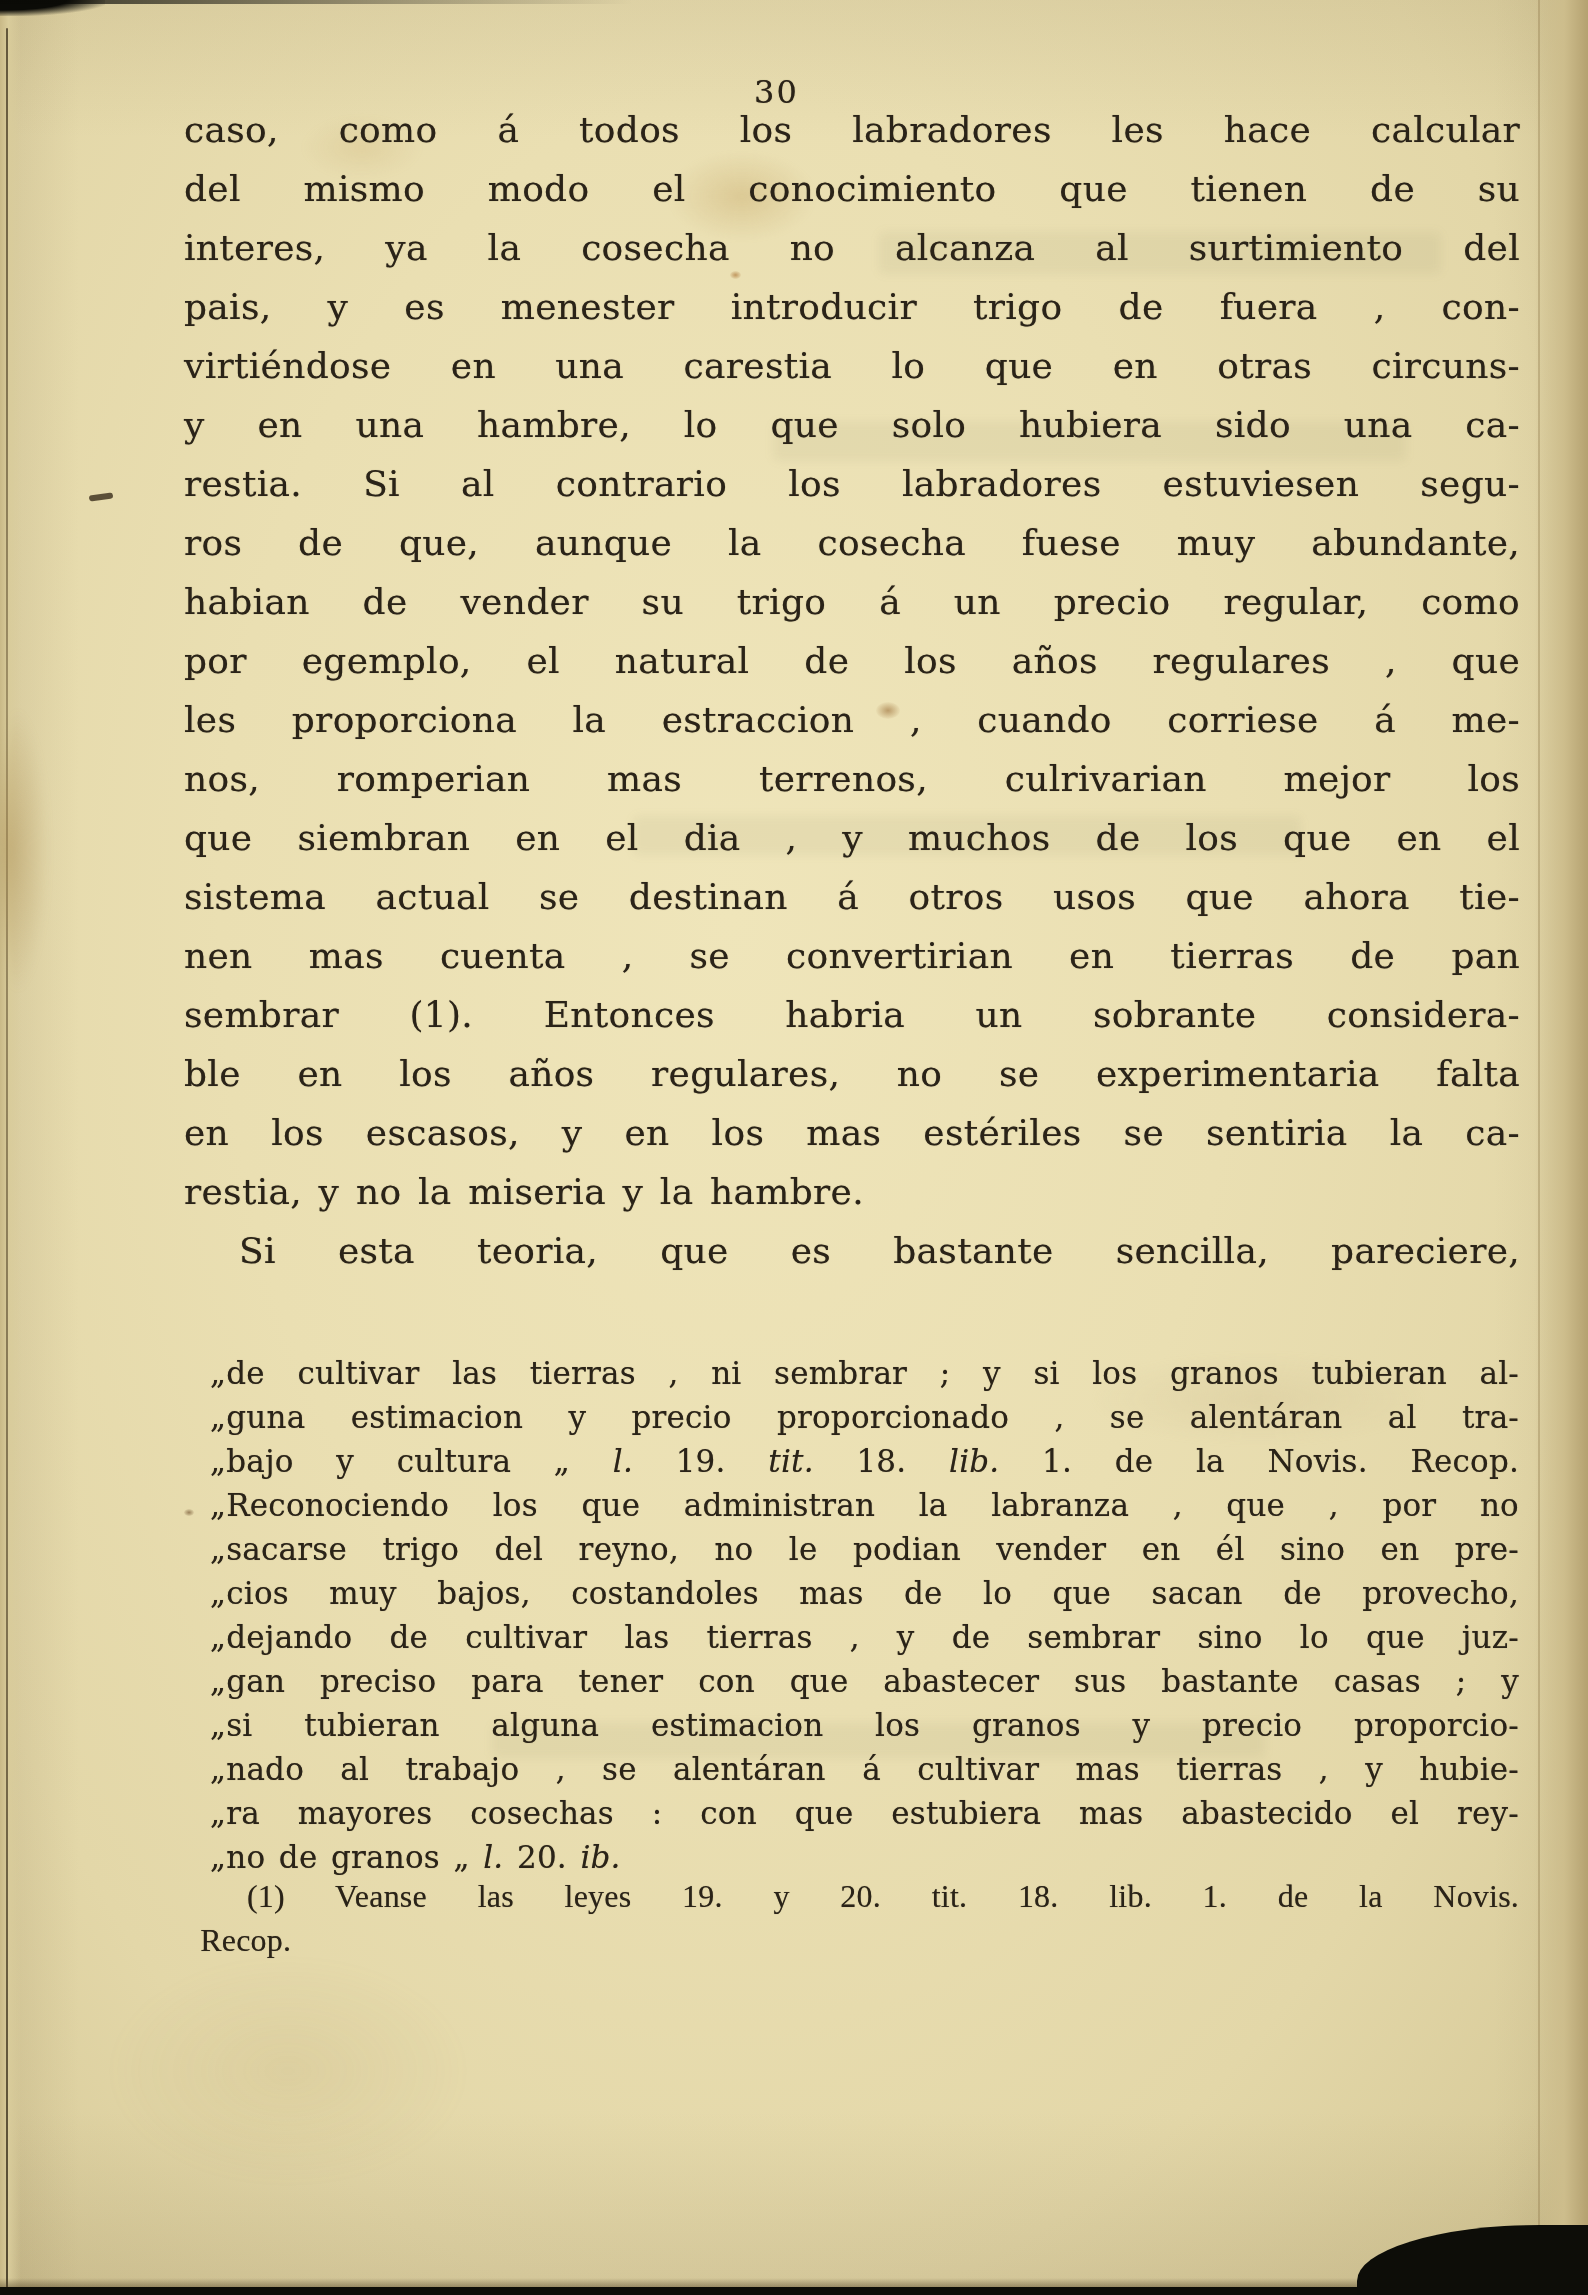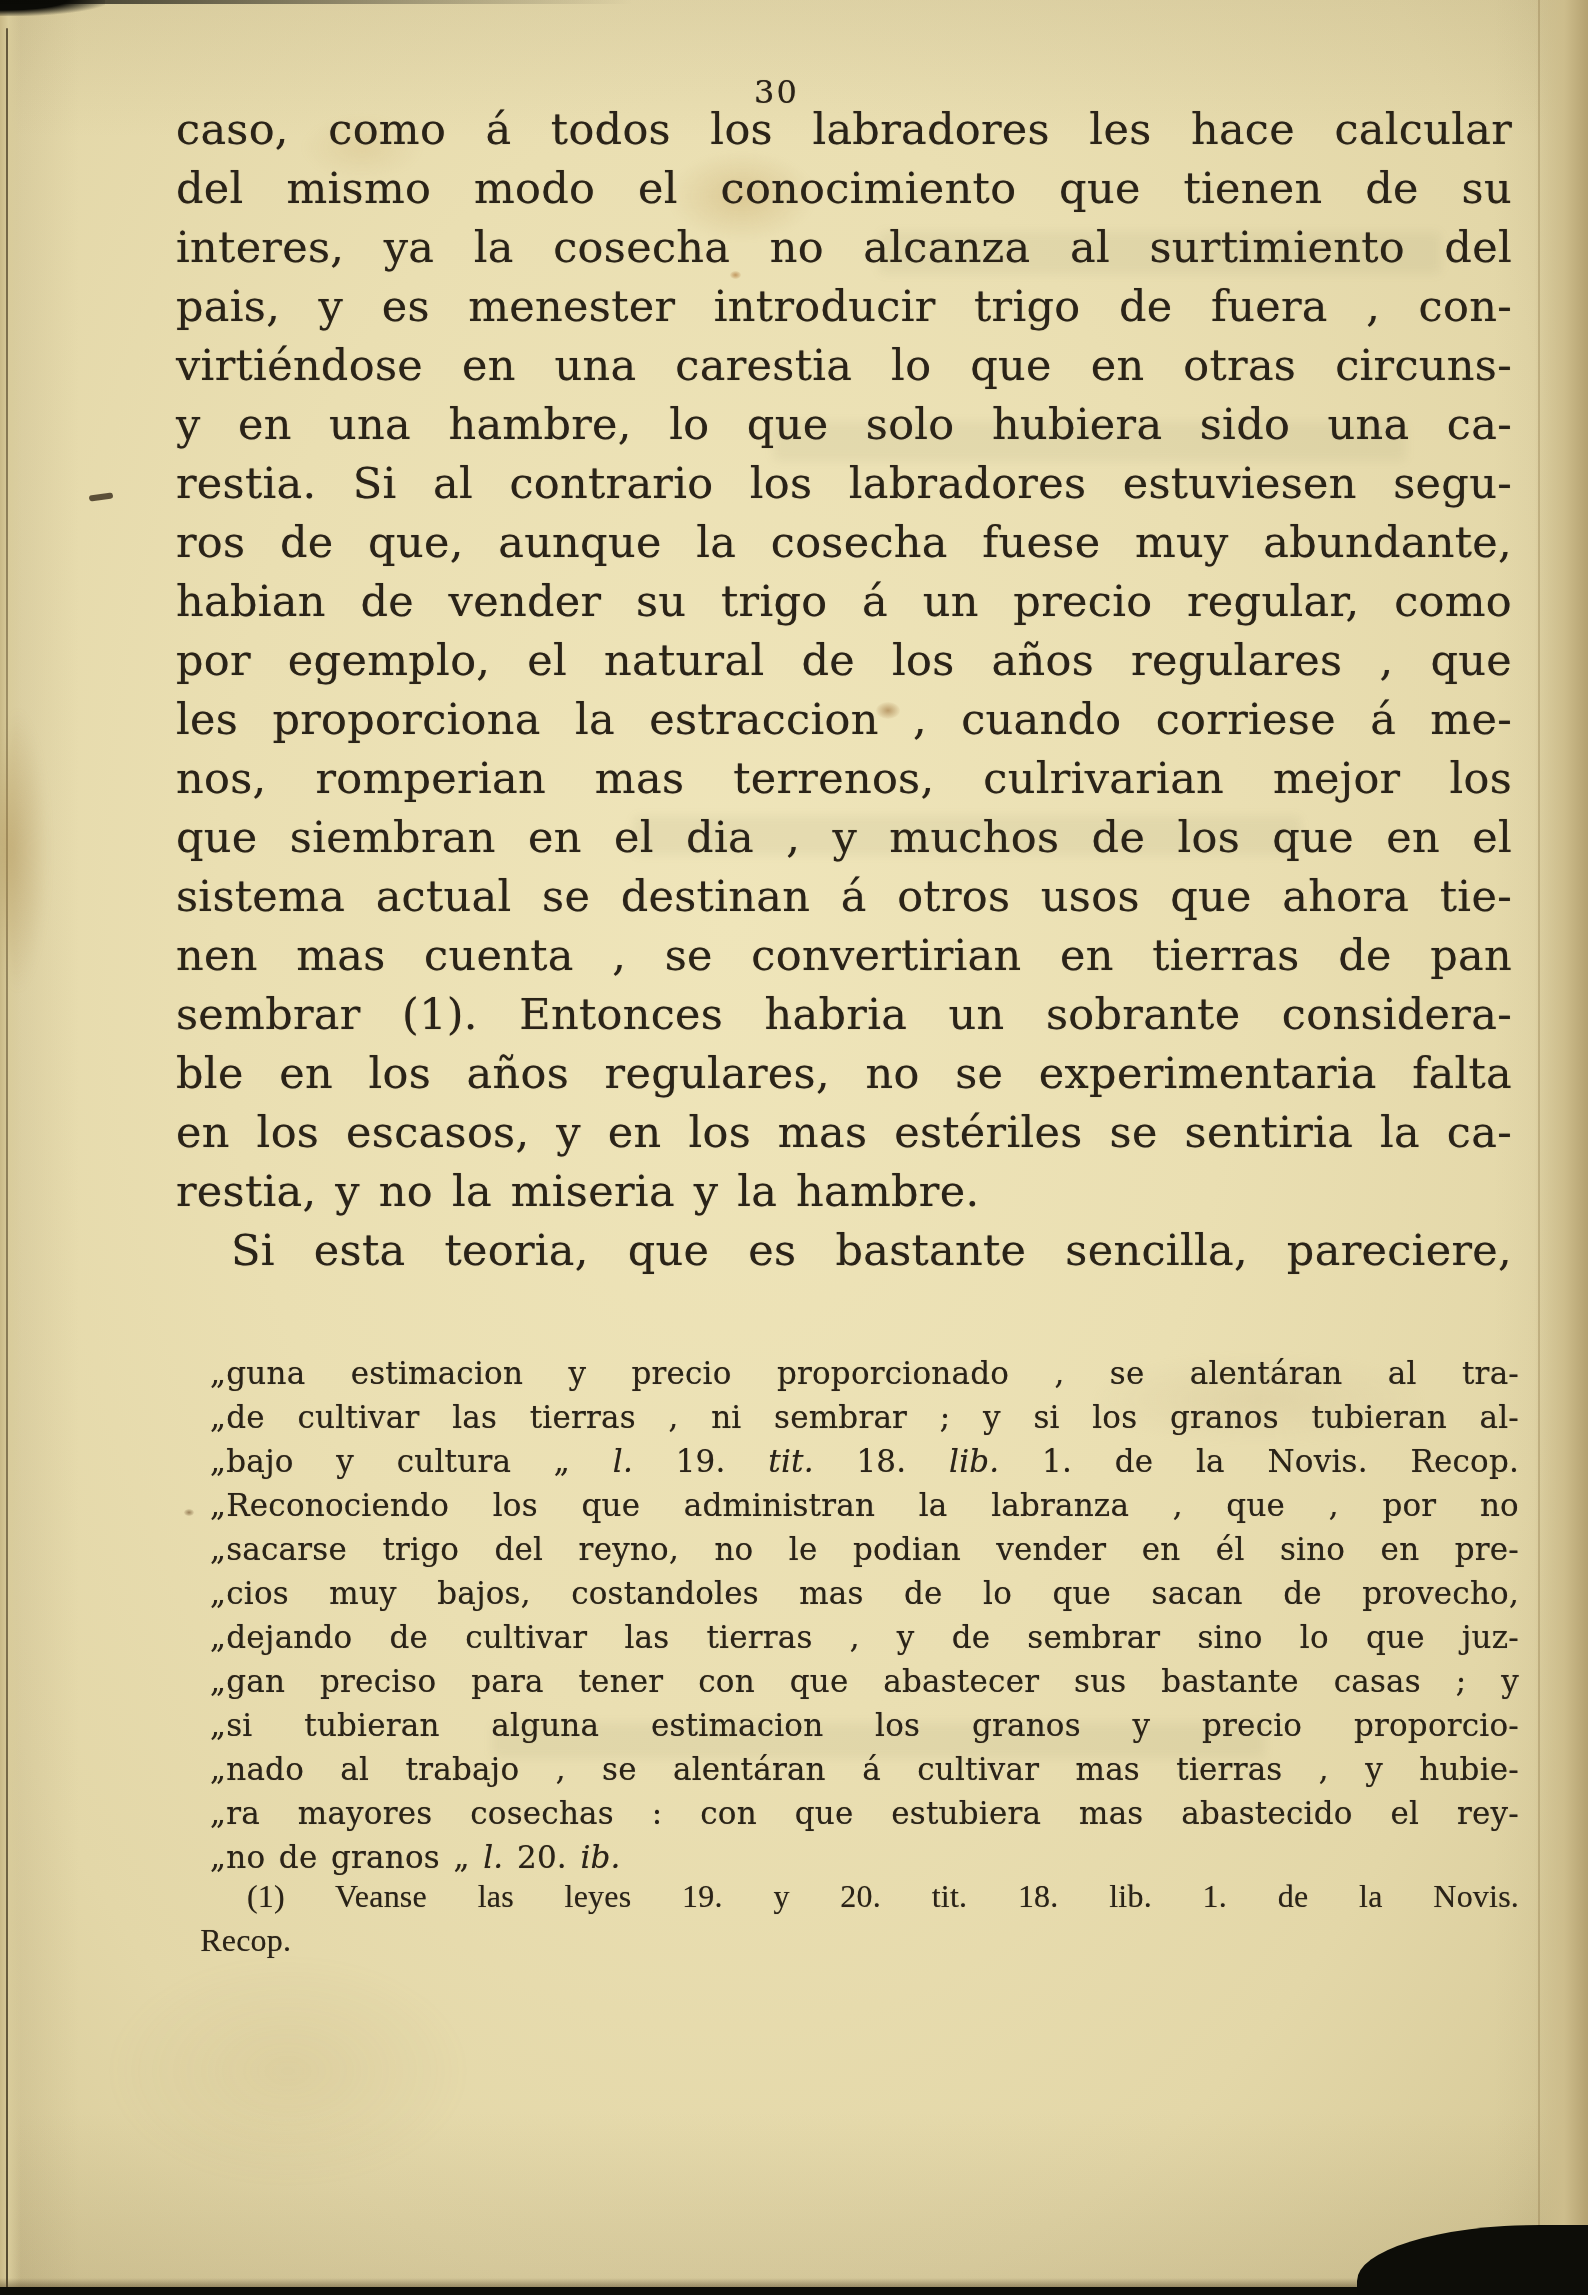--- a/index.html
+++ b/index.html
@@ -40,22 +40,22 @@
   .s7{left:105px;top:1955px;width:366px;height:232px;background:radial-gradient(ellipse,rgba(160,135,80,.10),rgba(160,135,80,0) 70%);filter:blur(5.6px);}
   .s8{left:1097px;top:1357px;width:323px;height:84px;background:radial-gradient(ellipse,rgba(210,195,150,.35),rgba(210,195,150,0) 75%);filter:blur(4.2px);}
   .ghost{position:absolute;background:rgba(118,108,76,.07);filter:blur(4.9px);border-radius:7px;pointer-events:none;}
   .g1{left:879px;top:232px;width:562px;height:42px;}
   .g2{left:773px;top:422px;width:633px;height:39px;}
   .g3{left:633px;top:816px;width:668px;height:39px;}
   .g4{left:492px;top:1723px;width:773px;height:35px;}
   
   .pageno{position:absolute;left:724px;top:73px;width:105px;text-align:center;
     font-size:32px;letter-spacing:2.1px;text-shadow:0 0 0.8px rgba(40,32,18,.55);}
-  .maintext{position:absolute;left:176px;top:100px;width:1336px;
-    font-size:43px;line-height:59px;letter-spacing:0.3px;word-spacing:4.9px;
+  .maintext{position:absolute;left:184px;top:100px;width:1336px;
+    font-size:36px;line-height:59px;letter-spacing:0.3px;word-spacing:4.9px;
     text-shadow:0 0 0.8px rgba(40,32,18,.5);}
   .fnote{position:absolute;left:210px;top:1351px;width:1309px;
     font-size:31px;line-height:44px;letter-spacing:0.2px;word-spacing:3.5px;
     text-shadow:0 0 0.7px rgba(40,32,18,.5);}
   .notetext{position:absolute;left:210px;top:1874px;width:1309px;
     font-size:32px;line-height:44px;letter-spacing:0.2px;word-spacing:3.5px;
     text-shadow:0 0 0.7px rgba(40,32,18,.5);font-family:Liberation Serif, serif;}
   .tline{white-space:normal;}
   .just{text-align:justify;text-align-last:justify;}
   .ital{font-style:italic;}
@@ -109,22 +109,22 @@
       <div class="tline just"><span>sistema actual se destinan á otros usos que ahora tie-</span></div>
       <div class="tline just"><span>nen mas cuenta , se convertirian en tierras de pan</span></div>
       <div class="tline just"><span>sembrar (1). Entonces habria un sobrante considera-</span></div>
       <div class="tline just"><span>ble en los años regulares, no se experimentaria falta</span></div>
       <div class="tline just"><span>en los escasos, y en los mas estériles se sentiria la ca-</span></div>
       <div class="tline"><span>restia, y no la miseria y la hambre.</span></div>
       <div class="tline just" style="text-indent: 55px;"><span>Si esta teoria, que es bastante sencilla, pareciere,</span></div>
     </div>
 
   <div class="fnote">
+      <div class="tline just"><span>„de cultivar las tierras , ni sembrar ; y si los granos tubieran al-</span></div>
       <div class="tline just"><span>„guna estimacion y precio proporcionado , se alentáran al tra-</span></div>
-      <div class="tline just"><span>„de cultivar las tierras , ni sembrar ; y si los granos tubieran al-</span></div>
       <div class="tline just"><span>„bajo y cultura „ </span><span class="ital">l.</span><span> 19. </span><span class="ital">tit.</span><span> 18. </span><span class="ital">lib.</span><span> 1. de la Novis. Recop.</span></div>
       <div class="tline just"><span>„Reconociendo los que administran la labranza , que , por no</span></div>
       <div class="tline just"><span>„sacarse trigo del reyno, no le podian vender en él sino en pre-</span></div>
       <div class="tline just"><span>„cios muy bajos, costandoles mas de lo que sacan de provecho,</span></div>
       <div class="tline just"><span>„dejando de cultivar las tierras , y de sembrar sino lo que juz-</span></div>
       <div class="tline just"><span>„gan preciso para tener con que abastecer sus bastante casas ; y</span></div>
       <div class="tline just"><span>„si tubieran alguna estimacion los granos y precio proporcio-</span></div>
       <div class="tline just"><span>„nado al trabajo , se alentáran á cultivar mas tierras , y hubie-</span></div>
       <div class="tline just"><span>„ra mayores cosechas : con que estubiera mas abastecido el rey-</span></div>
       <div class="tline"><span>„no de granos „ </span><span class="ital">l.</span><span> 20. </span><span class="ital">ib.</span></div>

